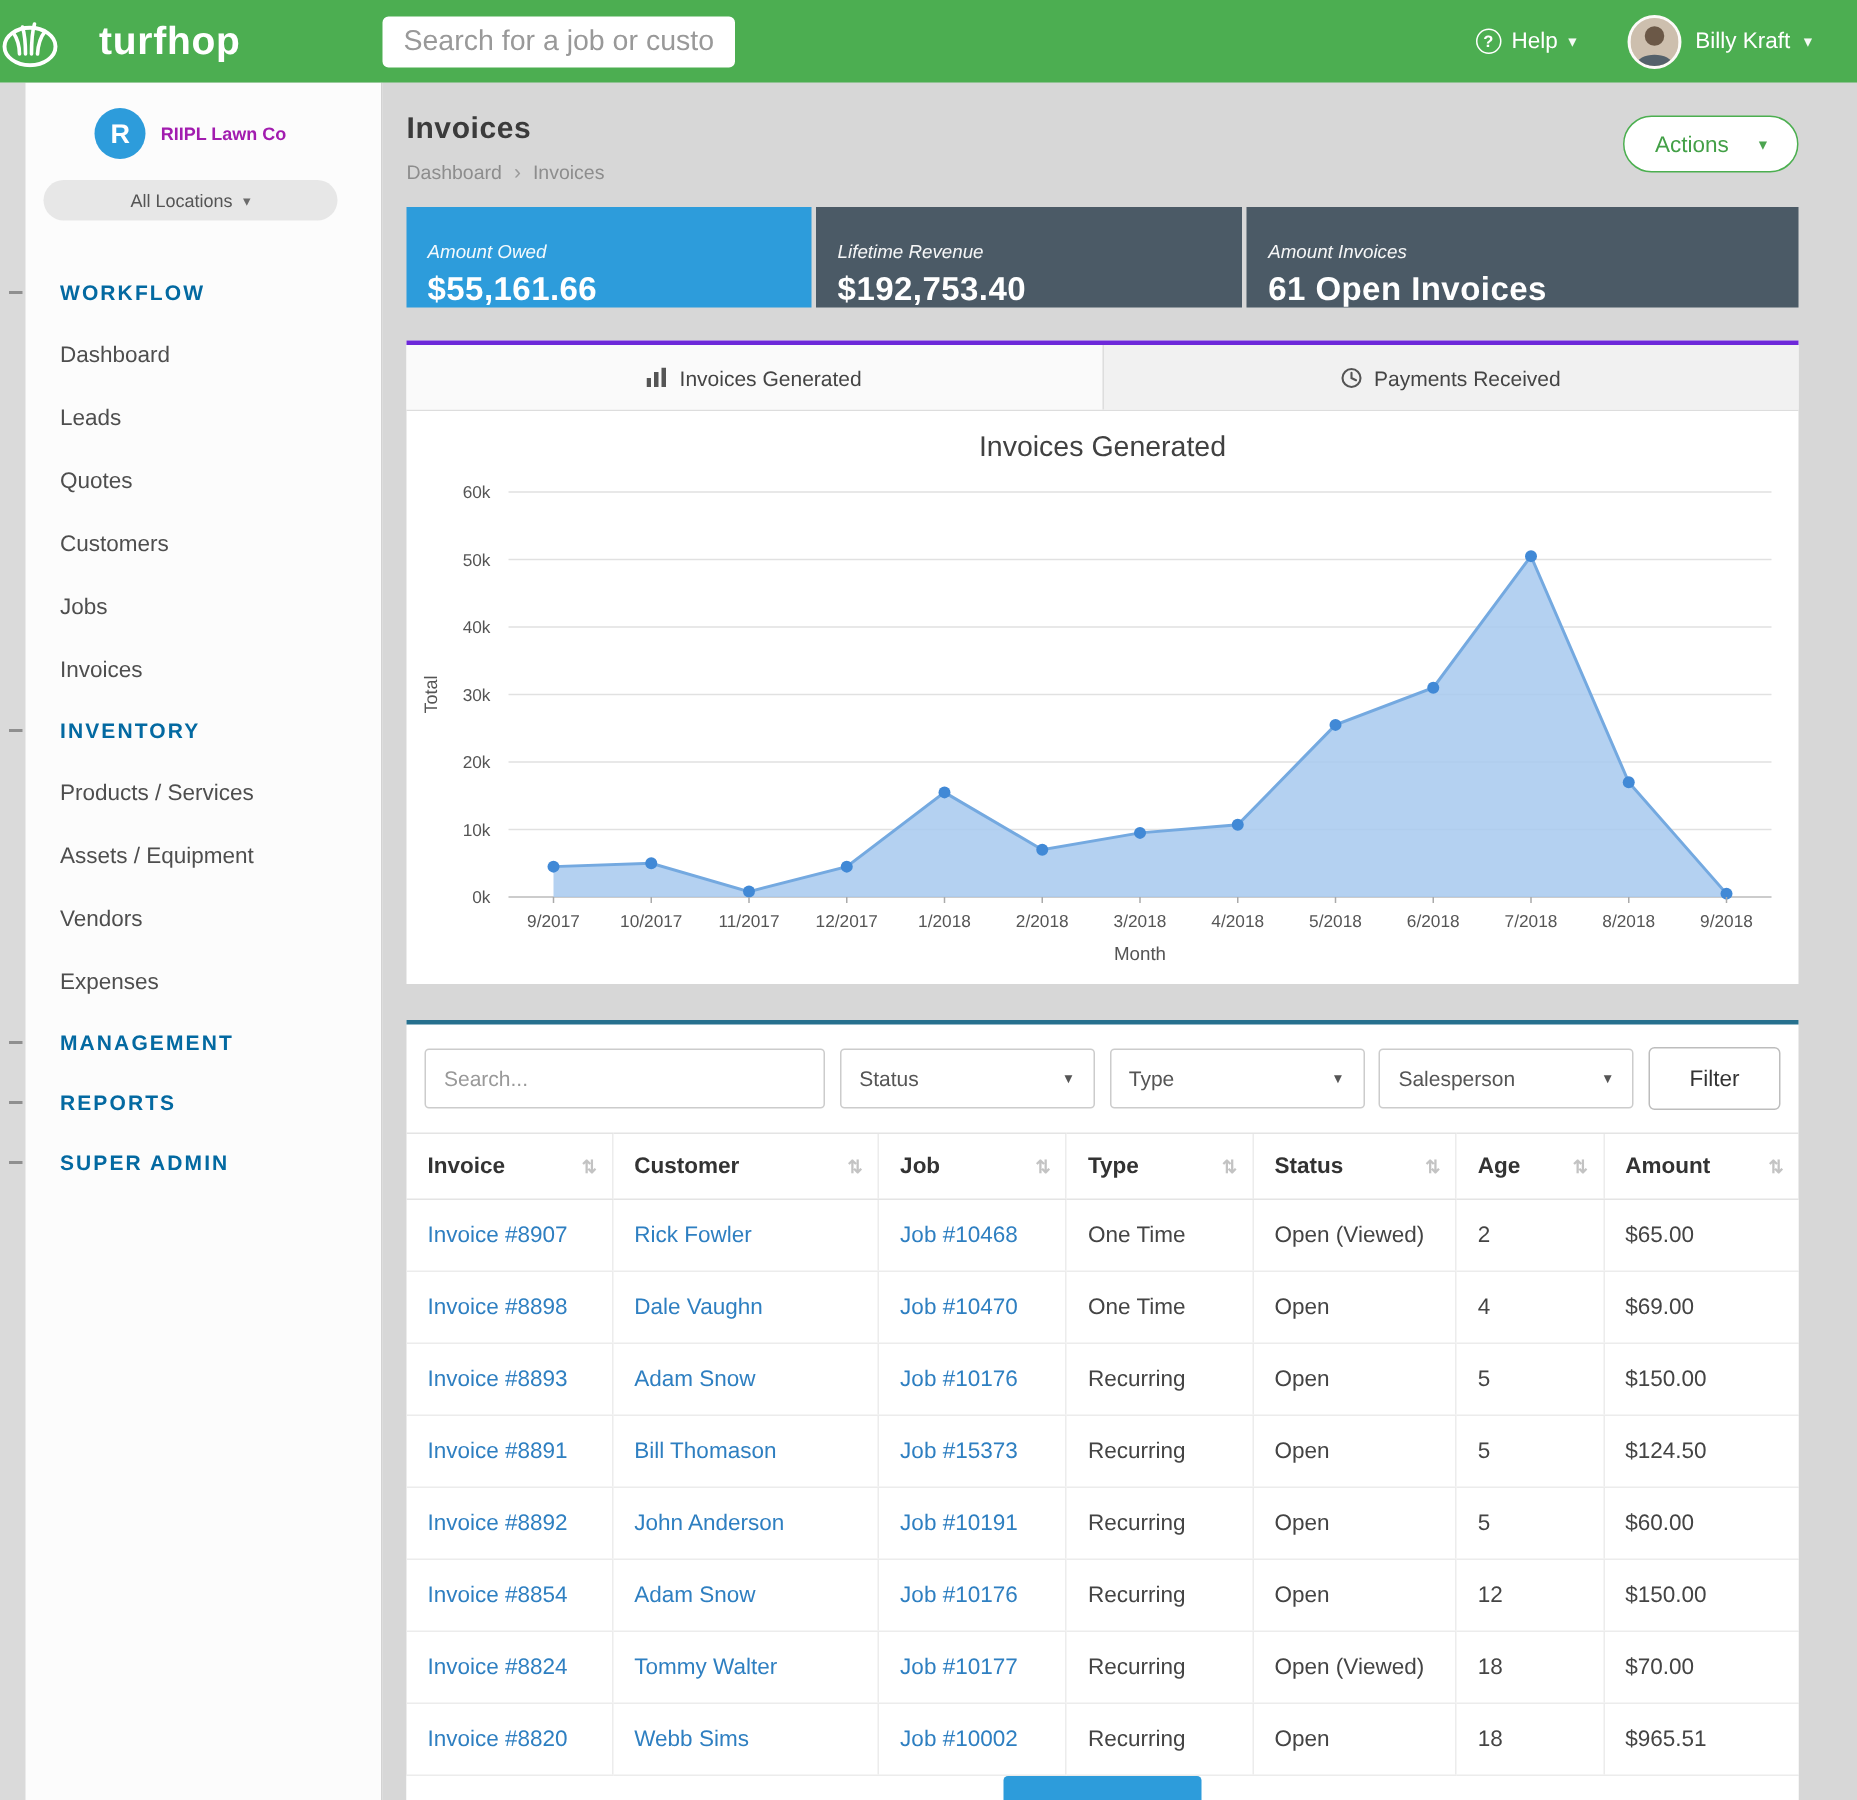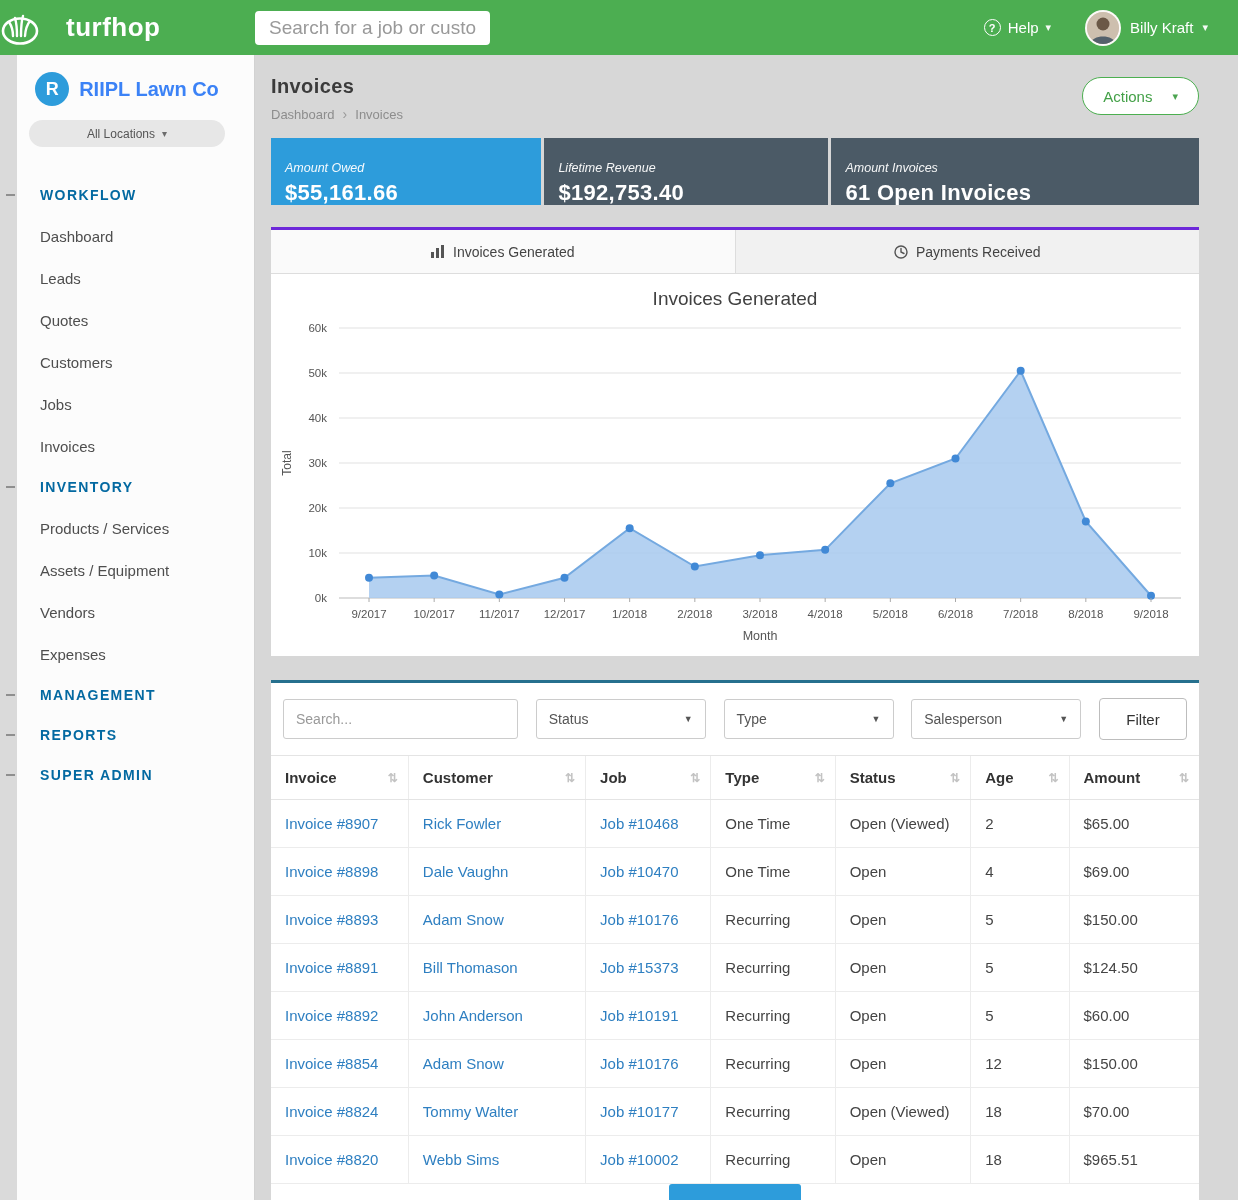--- a/index.html
+++ b/index.html
@@ -17,21 +17,21 @@
   .q-circle{width:17px;height:17px;border:1.4px solid #fff;border-radius:50%;font-size:11px;display:flex;align-items:center;justify-content:center;font-weight:700}
   .caret{font-size:11px;opacity:.95}
   .avatar{width:36px;height:36px;border-radius:50%;overflow:hidden;background:#e9ded1;border:2px solid rgba(255,255,255,.85);flex:none}
   .user-wrap{display:flex;align-items:center;gap:9px;font-size:15px;cursor:pointer}
 
   
   .sidebar{position:absolute;top:55px;left:0;bottom:0;width:255px;background:#fcfcfc;border-right:1px solid #d2d2d2}
   .sidebar::before{content:"";position:absolute;left:0;top:0;bottom:0;width:17px;background:#dadada}
   .company{display:flex;align-items:center;justify-content:center;gap:10px;padding-top:17px}
   .company-logo{width:34px;height:34px;border-radius:50%;background:#2d9cdb;color:#fff;font-weight:700;font-size:18px;display:flex;align-items:center;justify-content:center}
-  .company-name{font-size:20px;font-weight:700;color:#3b82f6}
+  .company-name{font-size:12px;font-weight:700;color:#a21caf}
   .loc-pill{margin:14px auto 0;width:196px;height:27px;background:#e7e7e7;border-radius:14px;display:flex;align-items:center;justify-content:center;gap:7px;font-size:12px;color:#555;cursor:pointer}
   .loc-pill .caret{color:#666;font-size:10px}
   .nav{margin-top:28px}
   .nav-section-header{position:relative;height:40px;display:flex;align-items:center;padding-left:40px;cursor:pointer}
   .dash-icon{position:absolute;left:6px;width:9px;border-top:2px solid #8f8f8f}
   .nav-section-label{font-size:14px;font-weight:700;color:#0369a1;letter-spacing:1.4px}
   .nav-item{height:42px;display:flex;align-items:center;padding-left:40px;font-size:15px;color:#4e4e4e;cursor:pointer}
 
   
   .main{position:absolute;left:256px;top:55px;right:0;bottom:0;background:#d7d7d7;padding:20px 39px 0 15px;overflow:hidden}
@@ -58,21 +58,21 @@
   .tab{flex:1;display:flex;align-items:center;justify-content:center;gap:8px;font-size:14px;color:#444;cursor:pointer;background:#f1f1f1}
   .tab.active{background:#fafafa}
   .tab + .tab{border-left:1px solid #ddd}
   .chart-body{padding:14px 0 6px}
   .chart-title{text-align:center;font-size:19px;color:#414141;margin-bottom:4px}
   .chart-svg{display:block;margin:0 auto}
 
   
   .table-panel{margin-top:24px;border-top:3px solid #26708e;background:#fff}
   .filter-row{display:flex;align-items:center;justify-content:space-between;padding:15px 12px}
-  .filter-search{width:235px;height:40px;border:1px solid #ccc;border-radius:3px;padding:0 12px;font-size:14px;color:#444;outline:none}
+  .filter-search{width:267px;height:40px;border:1px solid #ccc;border-radius:3px;padding:0 12px;font-size:14px;color:#444;outline:none}
   .filter-search::placeholder{color:#999}
   .fake-select{width:170px;height:40px;border:1px solid #ccc;border-radius:3px;display:flex;align-items:center;justify-content:space-between;padding:0 12px;font-size:14px;color:#555;cursor:pointer;background:#fff}
   .fake-select .sel-caret{font-size:9px;color:#555}
   .filter-btn{width:88px;height:42px;border:1px solid #bdbdbd;border-radius:4px;background:#fff;font-size:15px;color:#333;cursor:pointer}
 
   table.inv{width:100%;border-collapse:collapse;table-layout:fixed}
   .inv th{font-size:15px;font-weight:700;color:#333;text-align:left;padding:13px 14px;border-top:1px solid #e4e4e4;border-bottom:1px solid #e4e4e4;position:relative}
   .inv th .sort-icon{position:absolute;right:10px;top:50%;transform:translateY(-50%);color:#c3c3c3;font-size:12px;cursor:pointer}
   .inv th + th, .inv td + td{border-left:1px solid #ececec}
   .inv td{font-size:15px;color:#444;padding:15px 14px;border-bottom:1px solid #ececec;background:#fff;white-space:nowrap;overflow:hidden}

